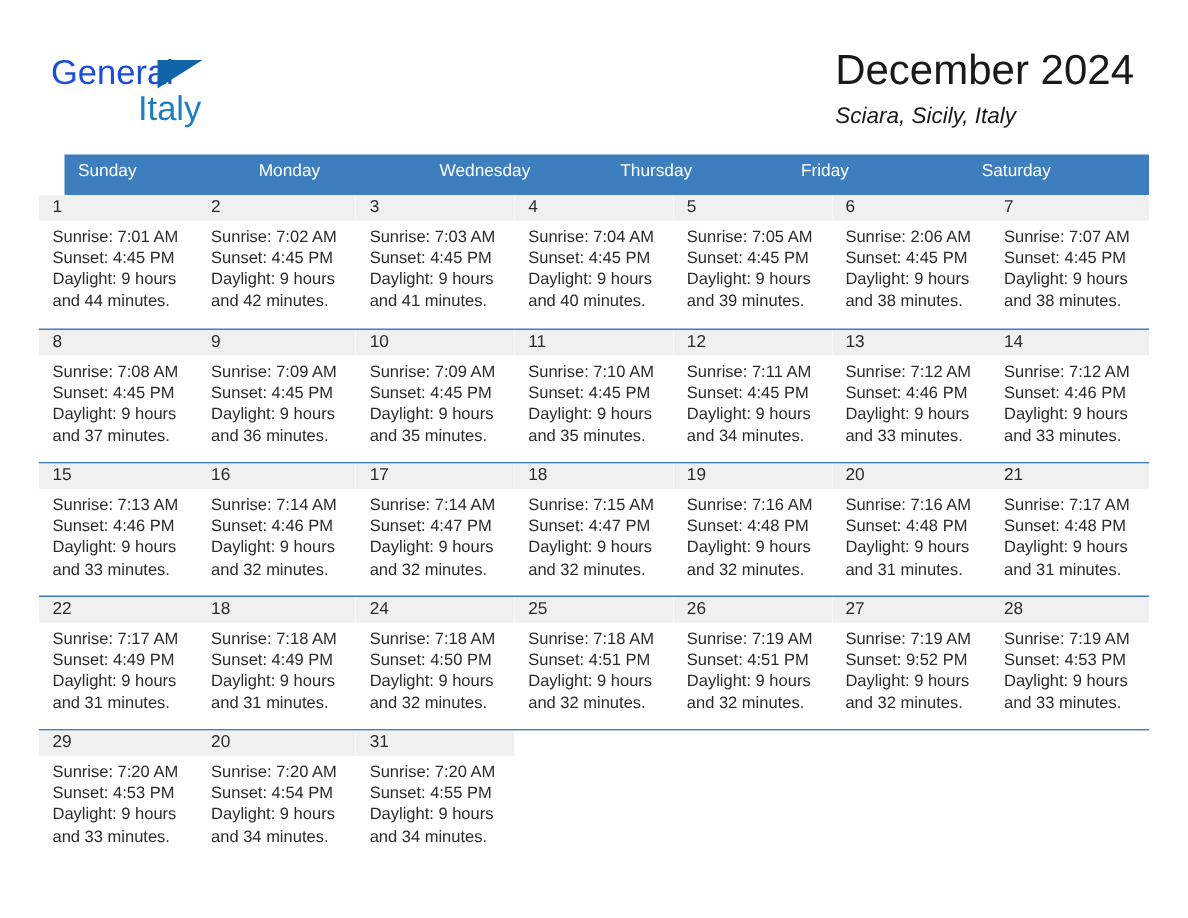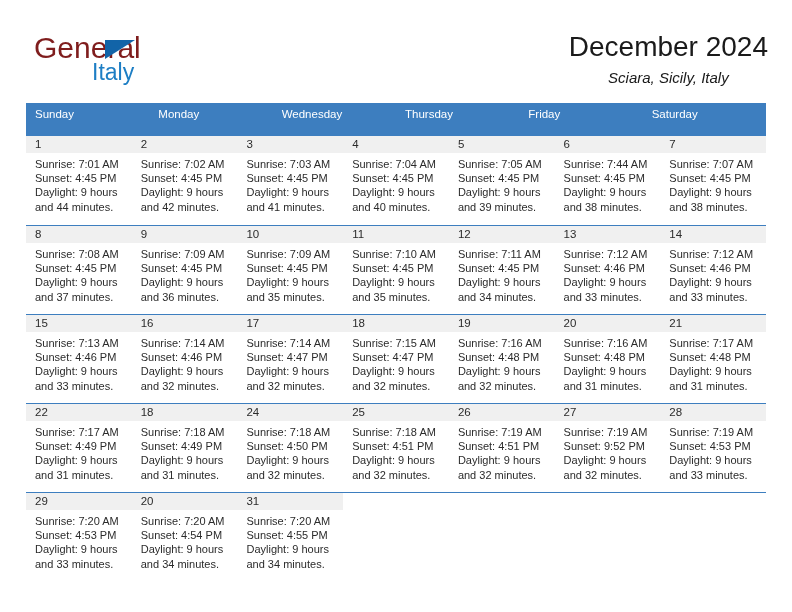--- a/index.html
+++ b/index.html
@@ -32,22 +32,22 @@
     position: absolute;
     left: 34px;
     top: 35px;
     width: 200px;
     height: 52px;
   }
   .logo-general {
     position: absolute;
     left: 0;
     top: 0;
-    font-size: 30px;
-    color: #7f1d1d;
+    font-size: 23px;
+    color: #1d4ed8;
     letter-spacing: 0px;
     line-height: 26px;
     font-family: "Liberation Sans", sans-serif;
   }
   .logo-triangle {
     position: absolute;
     left: 71px;
     top: 5px;
     width: 0;
     height: 0;
@@ -58,23 +58,23 @@
     position: absolute;
     left: 58px;
     top: 24px;
     font-size: 23px;
     color: #1d7ec4;
     line-height: 26px;
     font-family: "Liberation Sans", sans-serif;
   }
   .title-block {
     position: absolute;
-    right: 24px;
+    right: 36px;
     top: 30px;
-    text-align: center;
+    text-align: left;
   }
   .cal-title {
     font-size: 28px;
     color: #1a1a1a;
     line-height: 34px;
     white-space: nowrap;
     font-weight: normal;
     margin: 0;
   }
   .cal-subtitle {
@@ -89,21 +89,22 @@
   
   .calendar {
     position: absolute;
     left: 26px;
     top: 103px;
     width: 740px;
   }
   .dow-row {
     display: flex;
     background: #3d7ebf;
-    height: 33px;
+    height: 27px;
+    margin-left: 17px;
   }
   .dow-cell {
     flex: 1 1 0;
     color: #ffffff;
     font-size: 11.5px;
     line-height: 22px;
     padding-left: 9px;
     box-sizing: border-box;
     white-space: nowrap;
     overflow: hidden;
@@ -218,21 +219,21 @@
           <div class="day-body">
             <div>Sunrise: 7:05 AM</div>
             <div>Sunset: 4:45 PM</div>
             <div>Daylight: 9 hours</div>
             <div>and 39 minutes.</div>
           </div>
         </div>
       <div class="day-cell">
           <div class="day-num">6</div>
           <div class="day-body">
-            <div>Sunrise: 7:44 AM</div>
+            <div>Sunrise: 2:06 AM</div>
             <div>Sunset: 4:45 PM</div>
             <div>Daylight: 9 hours</div>
             <div>and 38 minutes.</div>
           </div>
         </div>
       <div class="day-cell">
           <div class="day-num">7</div>
           <div class="day-body">
             <div>Sunrise: 7:07 AM</div>
             <div>Sunset: 4:45 PM</div>

